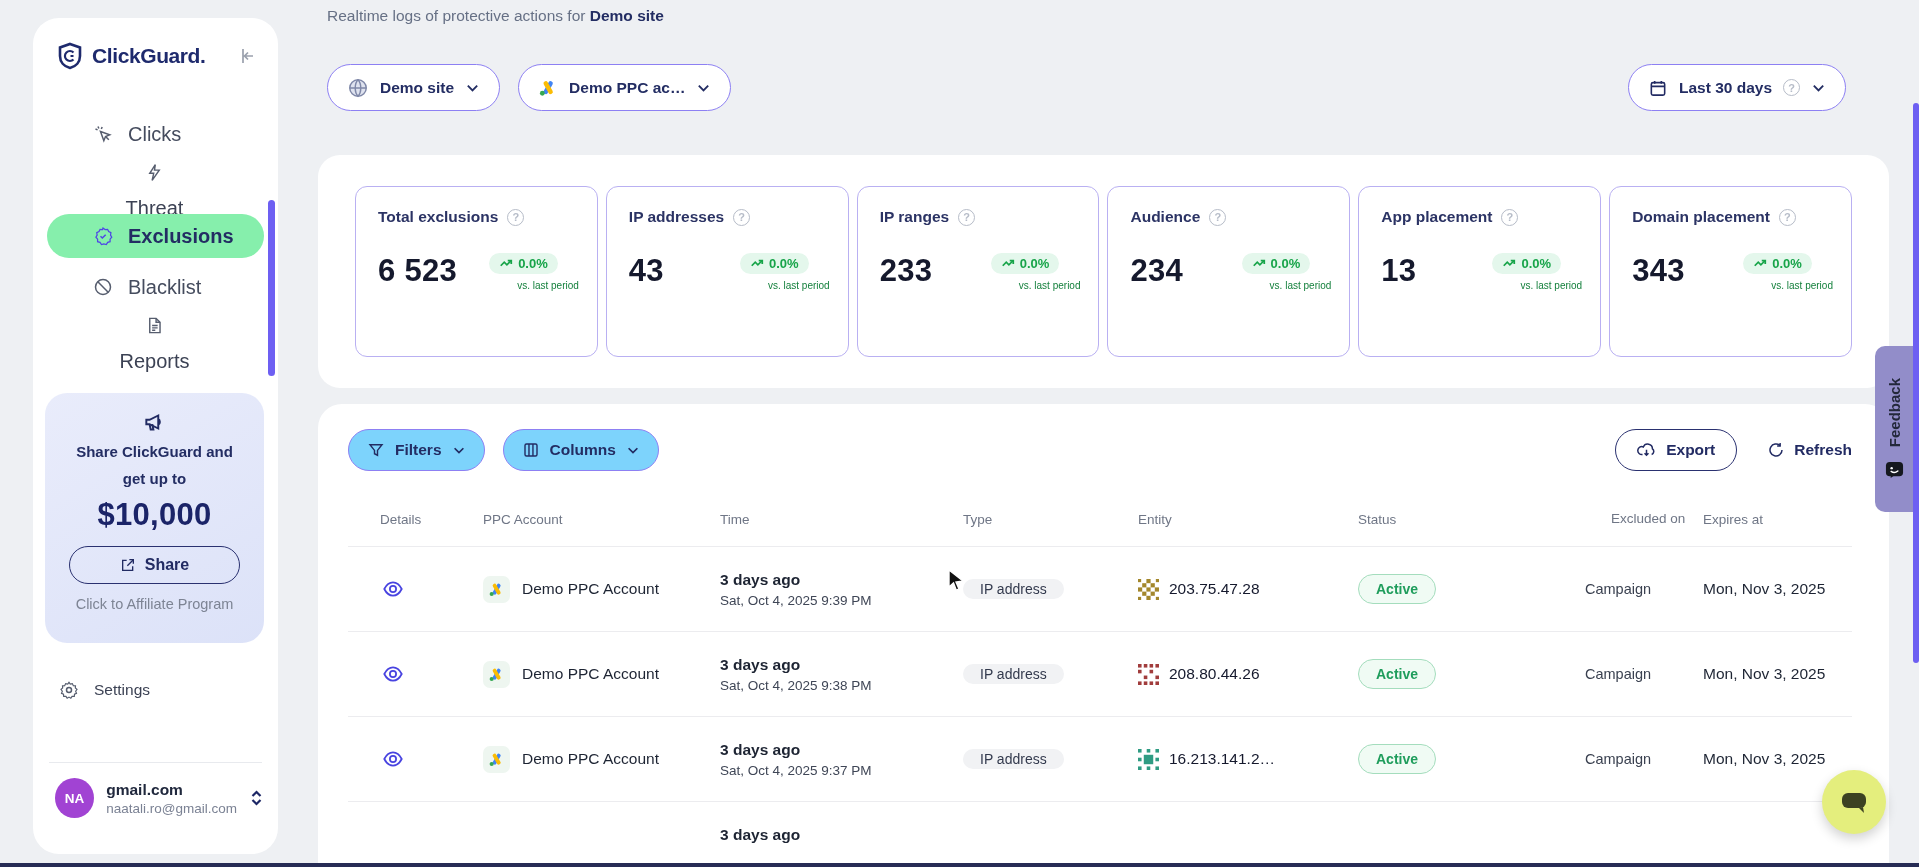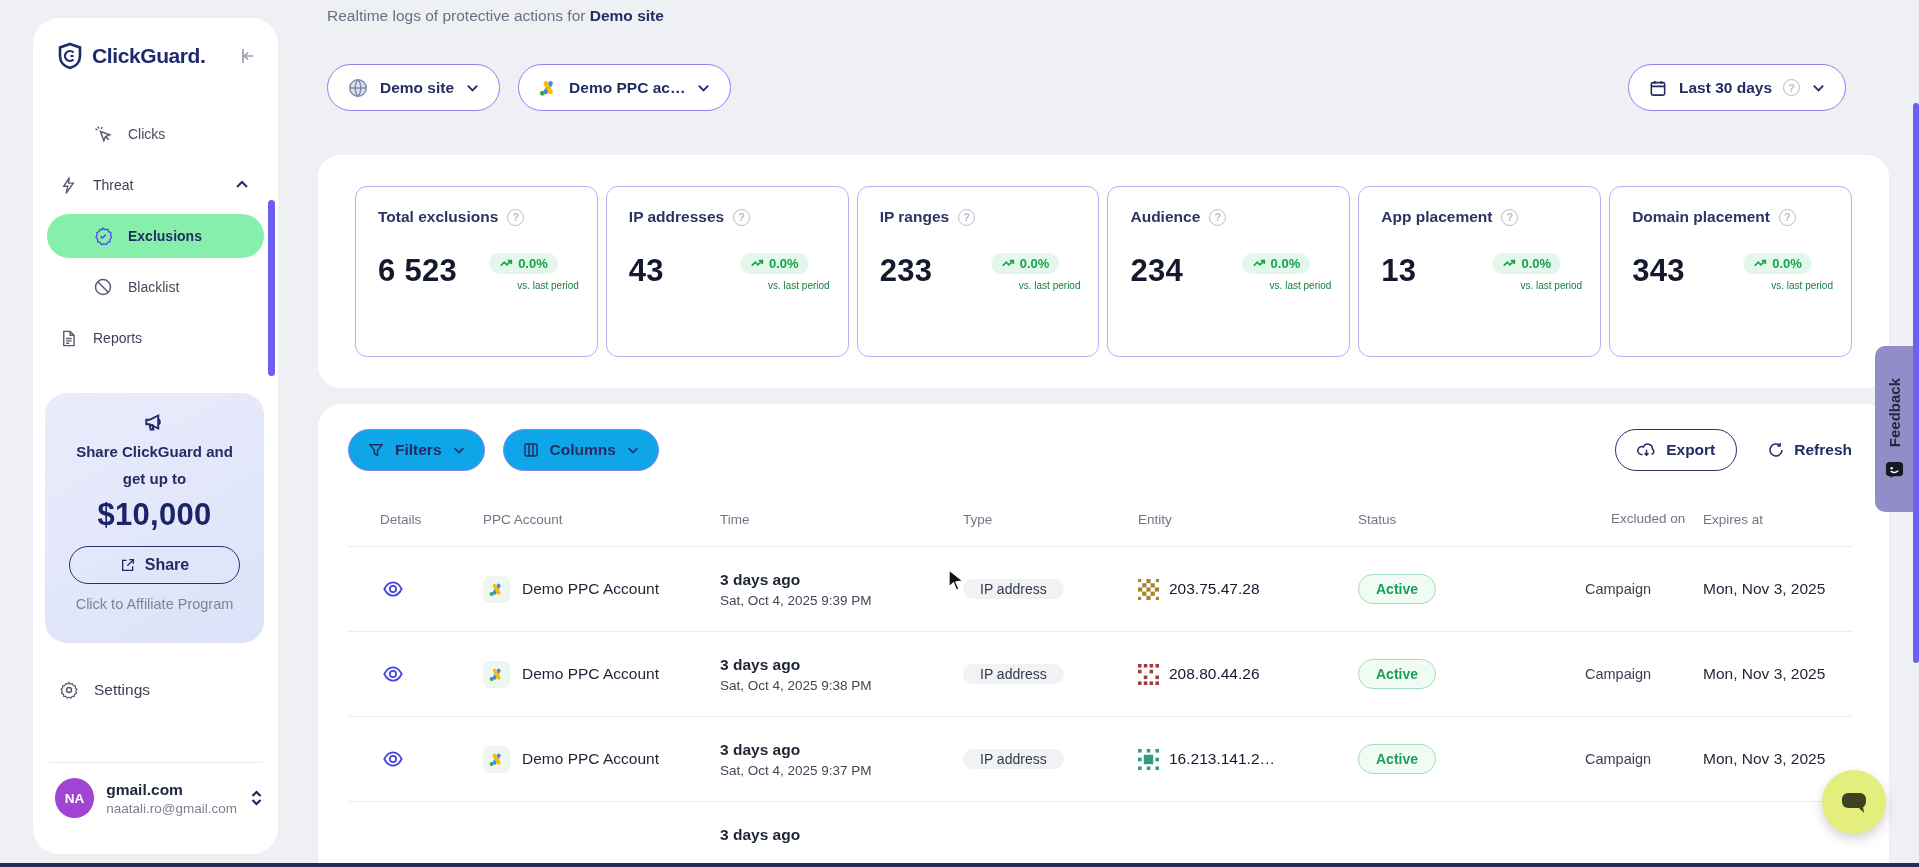--- a/index.html
+++ b/index.html
@@ -13,26 +13,26 @@
   svg { display:block; }
 
   
   .sidebar { position:absolute; left:33px; top:18px; width:245px; height:836px;
     background:#fff; border-radius:26px; padding:24px 14px 18px; }
   .logo-row { display:flex; align-items:center; padding:0 6px 0 10px; }
   .brand { font-size:21px; font-weight:800; color:#1e2a6d; letter-spacing:-0.4px; margin-left:9px; flex:1; }
   .collapse-btn { color:#9aa0ad; cursor:pointer; }
   .nav { margin-top:42px; display:flex; flex-direction:column; gap:7px; }
   .nav-item { display:flex; align-items:center; gap:15px; height:44px; border-radius:22px;
-    padding:0 14px 0 12px; font-size:14px; color:#454c5e; cursor:pointer; }
+    padding:0 14px 0 12px; font-size:20px; color:#454c5e; cursor:pointer; }
   .nav-item.sub { padding-left:46px; }
   .nav-item .nav-icon { color:#565d6e; }
   .nav-item.active { background:#86efac; color:#232d63; font-weight:700; }
   .nav-item.active .nav-icon { color:#4f46e5; }
-  .nav-item.parent { color:#3c4254; }
+  .nav-item.parent { color:#3c4254;flex-direction:column; }
   .chev-up { margin-left:auto; color:#232d63; }
   .side-thumb { position:absolute; right:3px; top:182px; width:7px; height:176px;
     background:#6d5ff2; border-radius:4px; }
 
   .promo { position:absolute; left:12px; right:14px; top:375px; height:250px;
     background:linear-gradient(150deg,#e9ecfb,#dce2f8); border-radius:22px;
     padding:16px 12px; text-align:center; color:#232d63; }
   .promo-icon { display:flex; justify-content:center; color:#222b63; }
   .promo-line { font-size:15px; font-weight:600; line-height:1.4; margin-top:6px; }
   .promo-amount { font-size:31px; font-weight:800; color:#1b2468; margin-top:8px; letter-spacing:0.3px; }
@@ -74,21 +74,21 @@
   .stat-body { display:flex; align-items:flex-start; gap:12px; margin-top:27px;justify-content:space-between; }
   .stat-value { font-size:31px; font-weight:800; color:#15192d; letter-spacing:0.3px; }
   .badge { background:#e4f7ec; color:#17a449; font-size:13px; font-weight:700;
     border-radius:12px; padding:3px 10px; display:inline-flex; align-items:center; gap:5px; }
   .caption { font-size:10px; color:#15803d; margin-top:5px; white-space:nowrap;margin-left:28px; }
 
   
   .table-panel { position:absolute; left:318px; top:404px; width:1571px; height:463px;
     background:#fff; border-radius:24px 24px 0 0; padding:25px 37px 0 30px; overflow:hidden; }
   .toolbar { display:flex; align-items:center; }
-  .tb-pill { height:42px; border:1.4px solid #8d80f3; border-radius:21px; background:#0ea5e9;
+  .tb-pill { height:42px; border:1.4px solid #8d80f3; border-radius:21px; background:#7dd3fc;
     display:inline-flex; align-items:center; gap:10px; padding:0 18px; font-size:15.5px;
     font-weight:700; color:#232d63; cursor:pointer; margin-right:18px; }
   .export-btn { margin-left:auto; height:42px; border:1.5px solid #2a3170; border-radius:21px;
     background:#fff; display:inline-flex; align-items:center; gap:10px; padding:0 21px;
     font-size:15.5px; font-weight:600; color:#222b63; cursor:pointer; }
   .refresh-btn { margin-left:30px; display:inline-flex; align-items:center; gap:9px;
     font-size:15.5px; font-weight:600; color:#222b63; cursor:pointer; background:none; border:none; }
 
   .grid { display:grid; grid-template-columns:135px 237px 243px 175px 220px 227px 118px 1fr; align-items:center; }
   .thead { margin-top:22px; height:54px; border-bottom:1px solid #ececef; }

